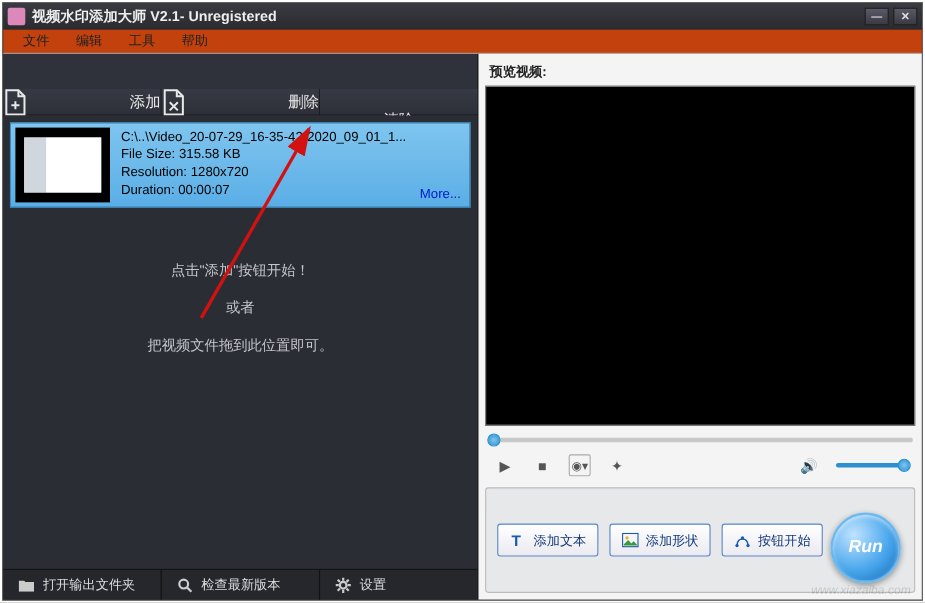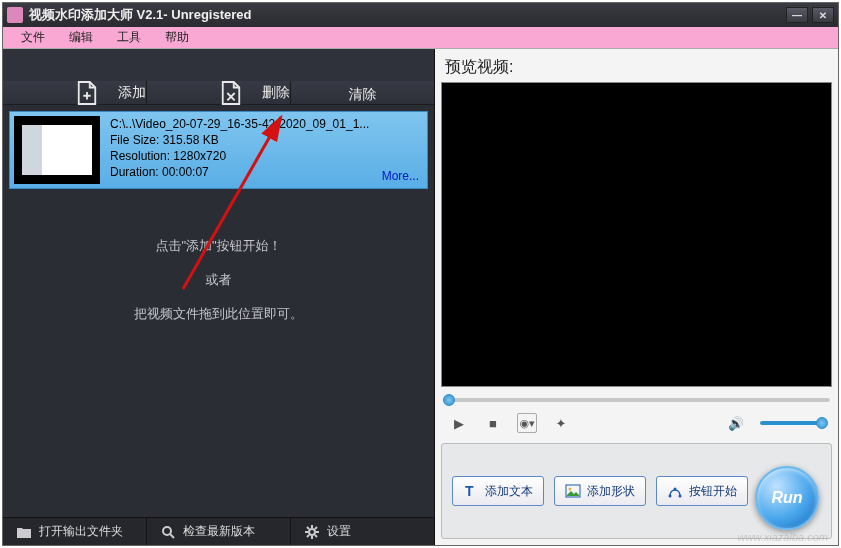--- a/index.html
+++ b/index.html
@@ -3,43 +3,43 @@
 <meta charset="utf-8">
 <style>
 * { margin: 0; padding: 0; box-sizing: border-box; }
 body { font-family: "Microsoft YaHei", Arial, sans-serif; background: #fff; width: 841px; height: 548px; overflow: hidden; }
 .window { width: 837px; height: 544px; border: 1px solid #666; background: #2a2a2f; margin: 2px; position: relative; }
 .titlebar { height: 24px; background: linear-gradient(#3a3a42, #2a2a30); display: flex; align-items: center; padding: 0 4px; color: #eee; font-size: 13px; font-weight: bold; }
 .titlebar .icon-app { width: 16px; height: 16px; background: #d8b; border-radius: 2px; margin-right: 6px; }
 .title-txt { flex: 1; }
 .win-btns { display: flex; gap: 4px; }
 .win-btn { width: 22px; height: 16px; background: linear-gradient(#5a5a68,#3a3a42); border: 1px solid #222; display: flex; align-items: center; justify-content: center; color: #ddd; font-size: 10px; cursor: pointer; }
-.menubar { height: 22px; background: #f9a8d4; display: flex; align-items: center; padding: 0 6px; border-bottom: 1px solid #aaa; }
+.menubar { height: 22px; background: #c2410c; display: flex; align-items: center; padding: 0 6px; border-bottom: 1px solid #aaa; }
 .menu-item { padding: 0 12px; font-size: 12px; color: #222; cursor: pointer; }
 .content { display: flex; height: calc(100% - 24px - 22px); }
 .left { width: 432px; background: #2f323a; display: flex; flex-direction: column; border-right: 1px solid #111; }
 .toolbar { height: 56px; display: flex; }
-.tbtn { flex: 1; display: flex; align-items: center; justify-content: flex-end; gap: 20px; color: #e8e8e8; font-size: 14px; border-right: 1px solid #1a1c20; border-bottom: 1px solid #1a1c20; cursor: pointer; background: linear-gradient(#373a44,#2d3038); margin-top: 32px; }
+.tbtn { flex: 1; display: flex; align-items: center; justify-content: space-between; gap: 20px; color: #e8e8e8; font-size: 14px; border-right: 1px solid #1a1c20; border-bottom: 1px solid #1a1c20; cursor: pointer; background: linear-gradient(#373a44,#2d3038); margin-top: 32px; }
 .tbtn:last-child { border-right: none; flex-direction: column; }
 .tbtn svg { width: 22px; height: 26px; }
 .filelist { flex: 1; position: relative; background: #2a2d34; overflow: hidden; }
 .file-item { display: flex; background: linear-gradient(#7fc5ef,#5aaee6); margin: 6px; border: 1px solid #3a8ac0; }
 .thumb { width: 86px; height: 68px; background: #000; margin: 4px; display: flex; align-items: center; justify-content: center; }
 .thumb-inner { width: 70px; height: 50px; background: #e8edf2; display: flex; }
 .thumb-inner .s { width: 20px; background: #cfd6dd; }
 .thumb-inner .m { flex: 1; background: #fff; }
 .file-meta { flex: 1; padding: 4px 6px; font-size: 12px; color: #000; line-height: 16px; position: relative; }
 .more-link { position: absolute; right: 8px; bottom: 4px; color: #0018c8; cursor: pointer; font-size: 12px; }
 .hints { text-align: center; color: #c6c6cc; font-size: 13px; margin-top: 40px; line-height: 34px; }
 .arrow-svg { position: absolute; left: 160px; top: 4px; pointer-events: none; }
 .bottom-bar { height: 28px; background: #25272d; display: flex; align-items: center; border-top: 1px solid #111; }
 .bbtn { flex: 1; display: flex; align-items: center; gap: 8px; padding: 0 14px; color: #ddd; font-size: 12px; border-right: 1px solid #111; cursor: pointer; height: 100%; }
 .bbtn:last-child { border-right: none; }
 .right { flex: 1; background: #f4f4f4; display: flex; flex-direction: column; padding: 6px; position: relative; }
-.preview-label { font-size: 16px; color: #222; padding: 2px 4px 4px; }
+.preview-label { font-size: 12px; color: #222; padding: 2px 4px 4px; font-weight: bold; }
 .preview { flex: 1; background: #000; border: 1px solid #888; }
 .timeline { height: 14px; display: flex; align-items: center; margin: 6px 2px 2px; }
 .tl-track { flex: 1; height: 4px; background: #c8c8c8; border-radius: 2px; position: relative; }
 .tl-thumb { position: absolute; left: 0; top: -4px; width: 12px; height: 12px; background: radial-gradient(#7fc5ef,#2b8fd0); border-radius: 50%; border: 1px solid #2b8fd0; }
 .controls { height: 28px; display: flex; align-items: center; gap: 14px; padding: 0 8px; color: #555; }
 .ctrl-btn { width: 20px; height: 20px; display: flex; align-items: center; justify-content: center; cursor: pointer; font-size: 13px; }
 .spacer { flex: 1; }
 .vol-track { width: 64px; height: 4px; background: linear-gradient(to right,#2b8fd0 0%,#2b8fd0 100%); border-radius: 2px; position: relative; }
 .vol-thumb { position: absolute; right: -4px; top: -4px; width: 12px; height: 12px; background: radial-gradient(#7fc5ef,#2b8fd0); border-radius: 50%; border: 1px solid #2b8fd0; }
 .add-panel { background: #e6e8ea; border: 1px solid #bbb; border-radius: 3px; margin-top: 6px; padding: 10px; display: flex; align-items: center; gap: 10px; height: 96px; position: relative; }

